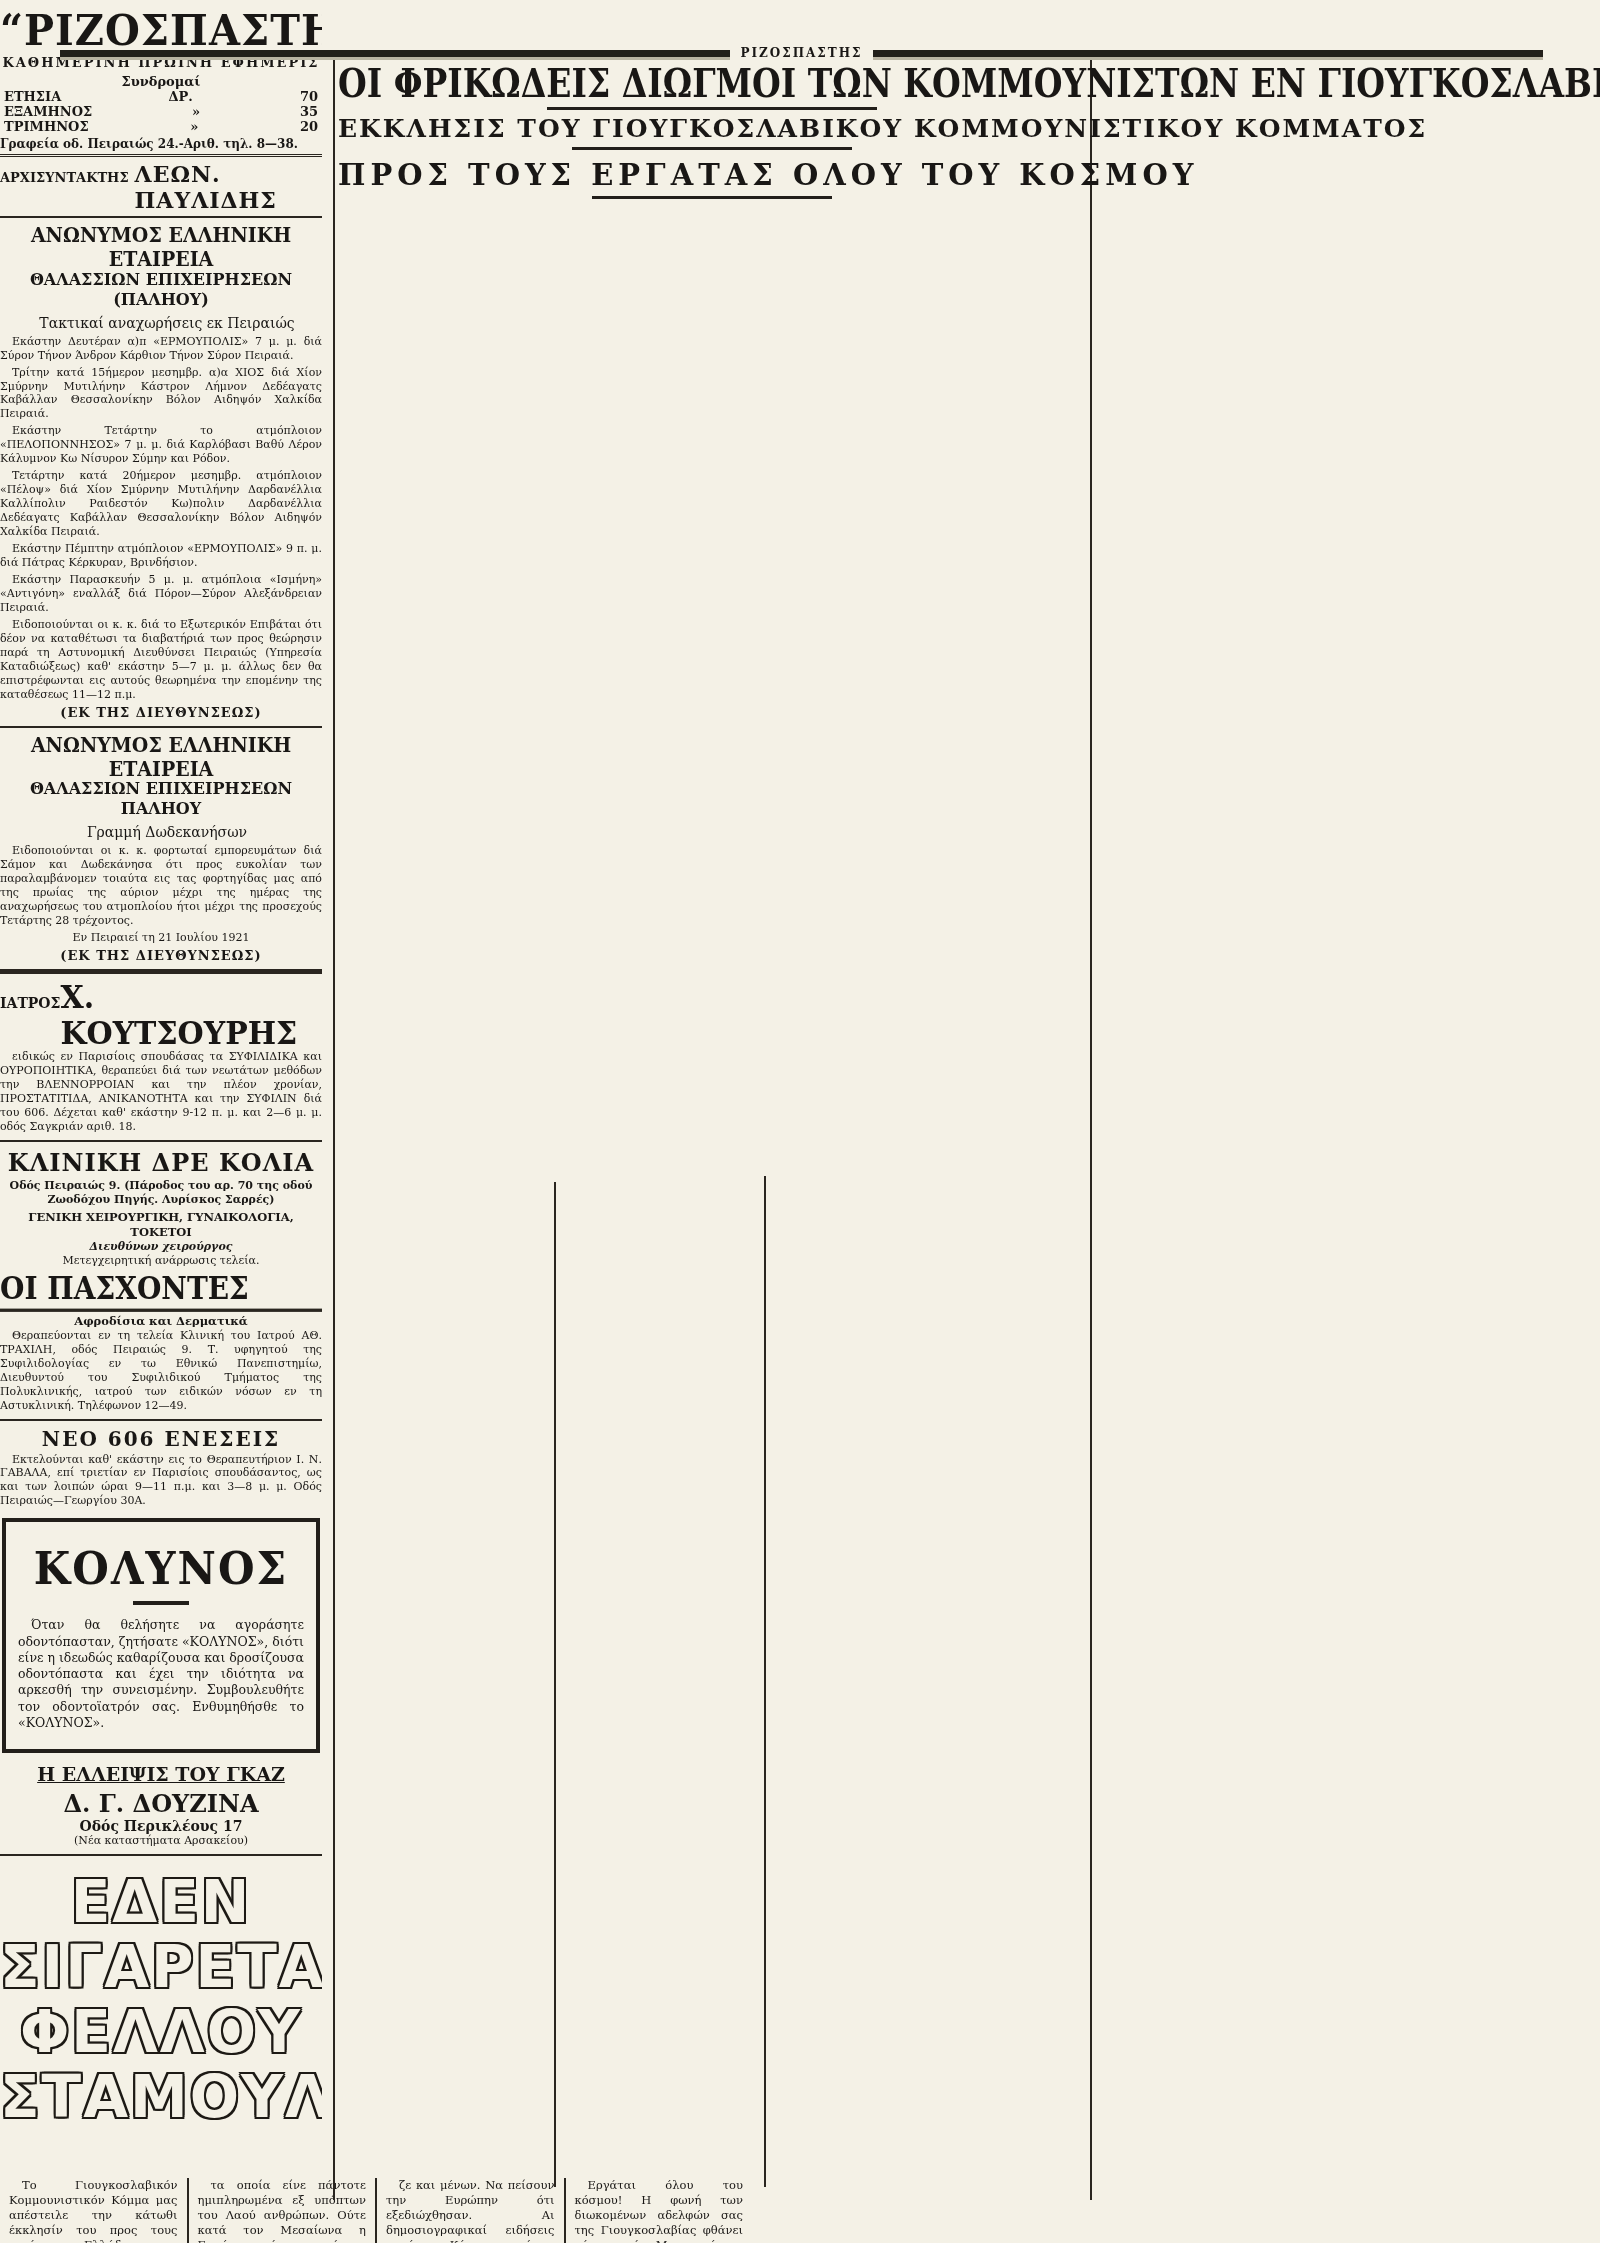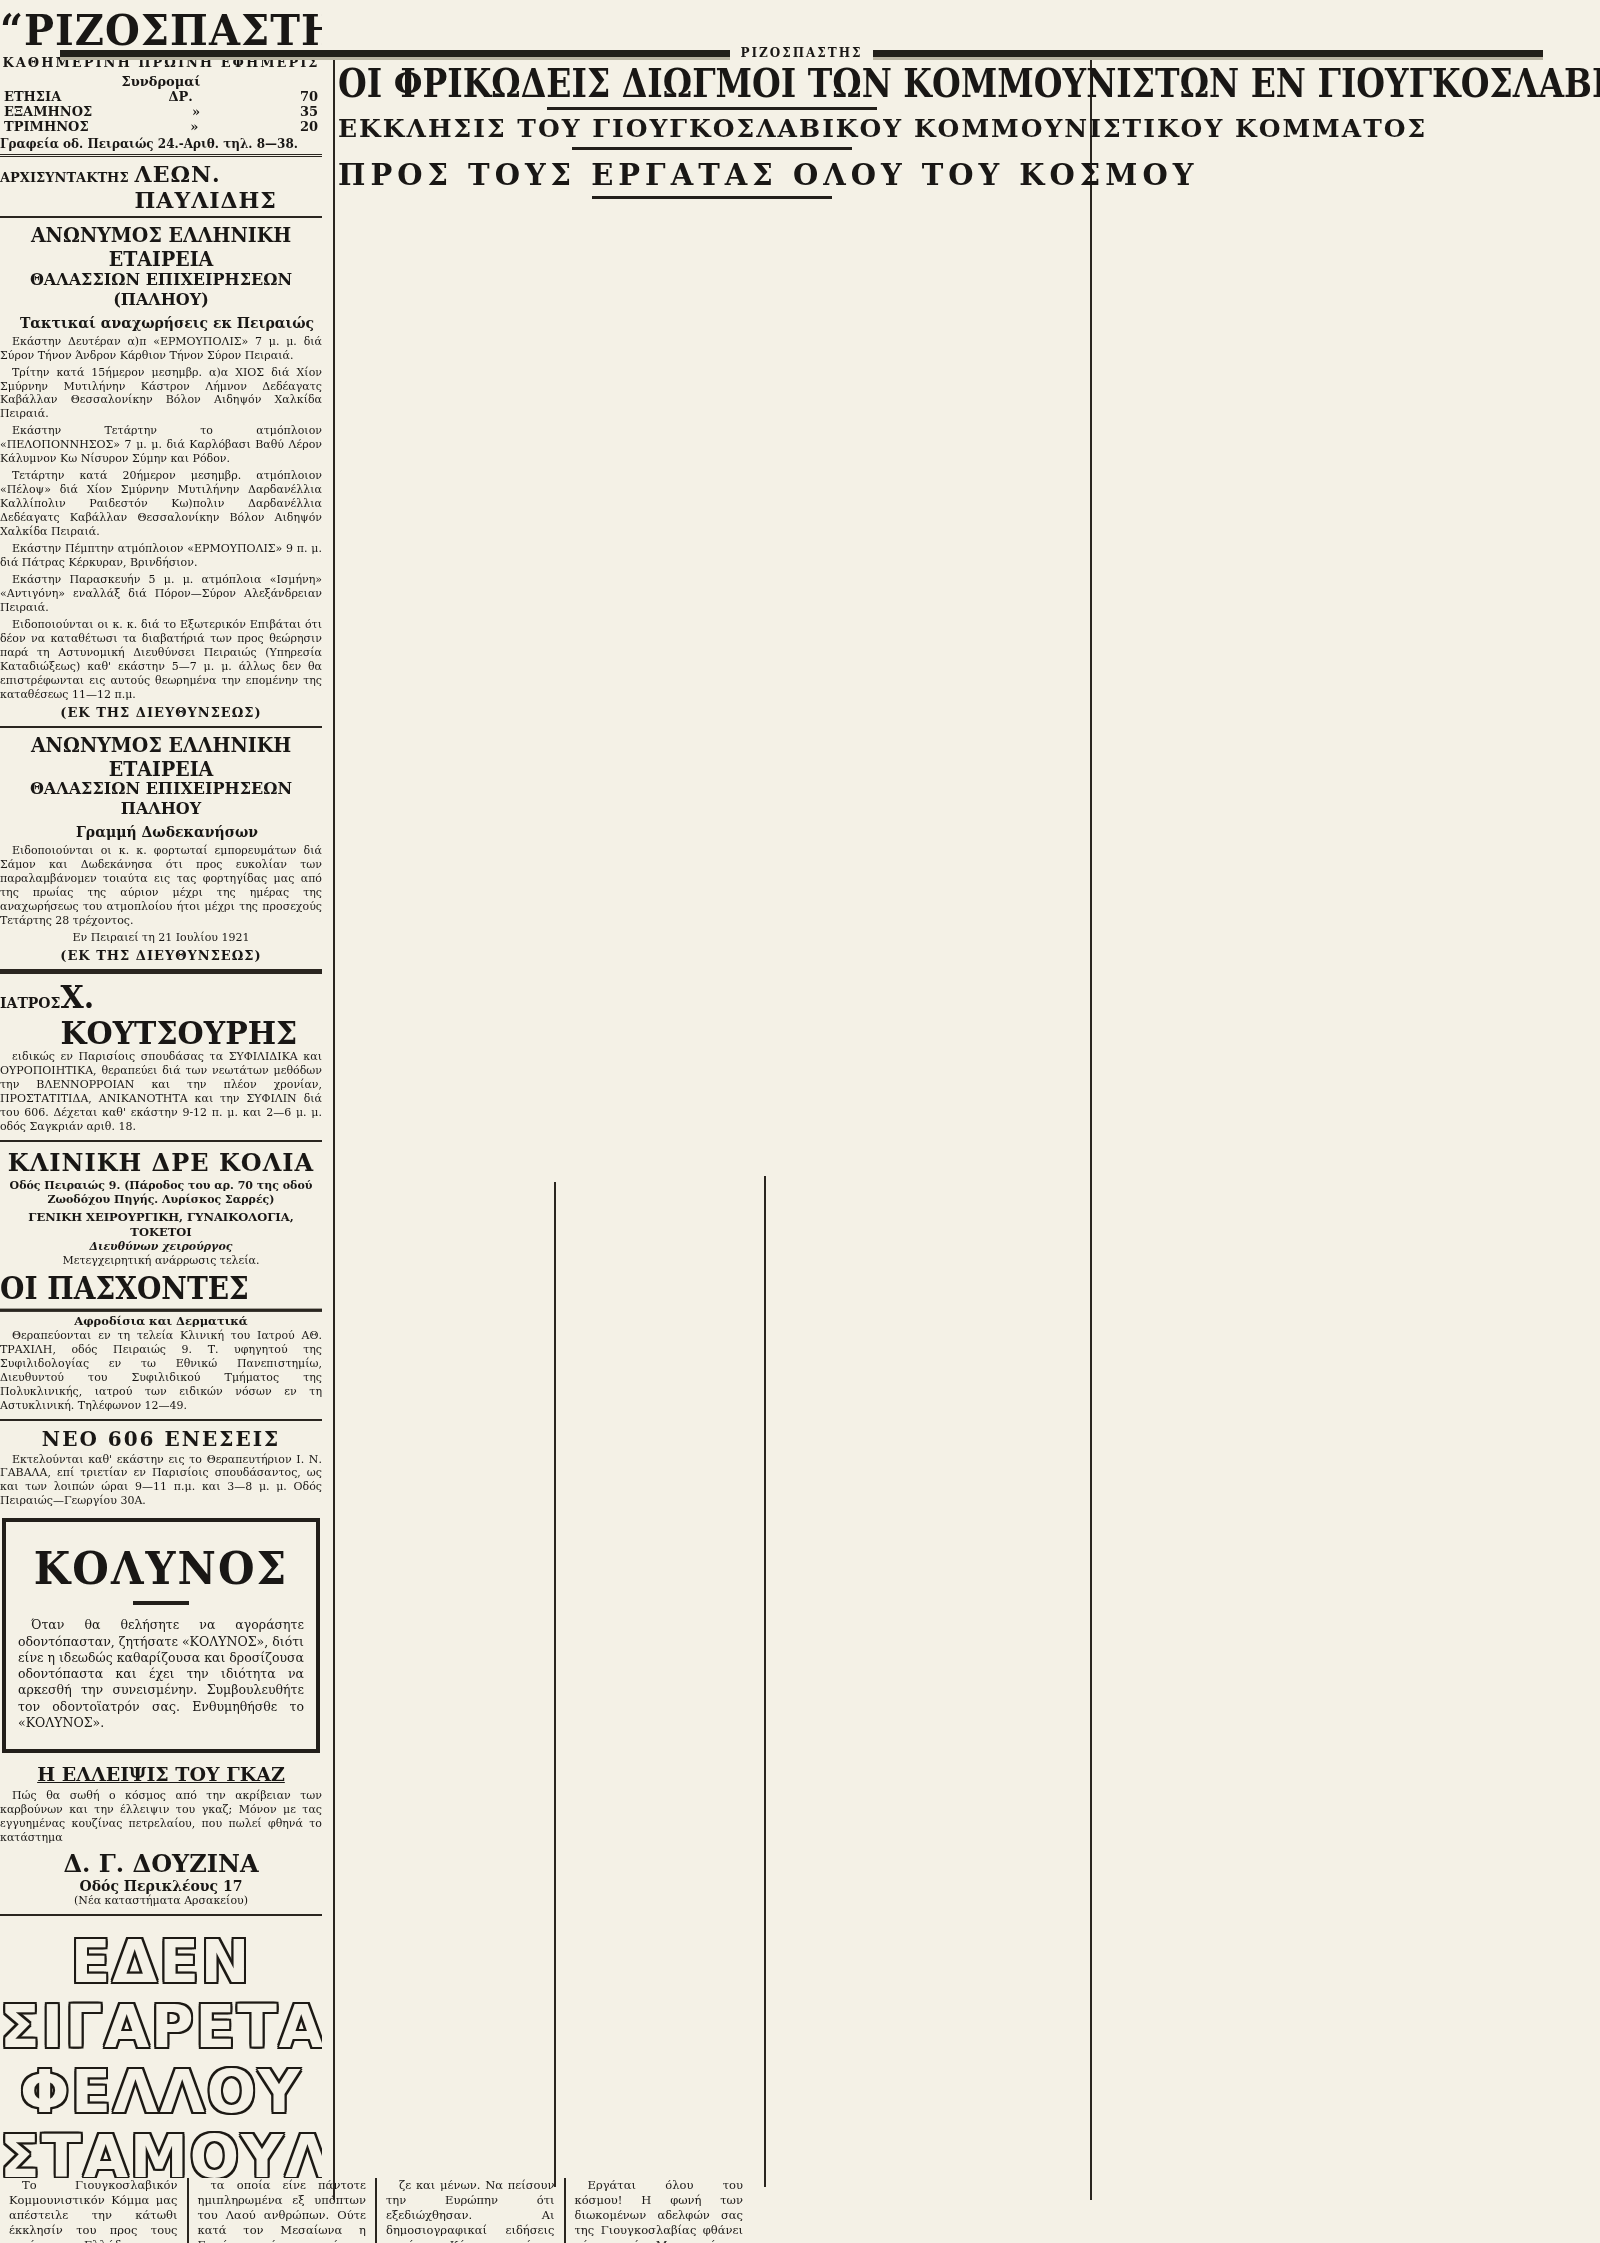--- a/index.html
+++ b/index.html
@@ -26,21 +26,21 @@
   .mast-title{font-size:40px;font-weight:bold;text-align:center;letter-spacing:1px;transform:scaleY(1.05);margin-top:6px;}
   .mast-sub{font-size:13px;font-weight:bold;text-align:center;letter-spacing:2px;margin-top:2px;}
   .mast-subs{font-size:13px;font-weight:bold;text-align:center;margin-top:4px;}
   .rate-row{display:flex;font-size:13px;font-weight:bold;justify-content:space-between;padding:0 4px;}
   .mast-off{font-size:12px;font-weight:bold;border-bottom:3px double #2a2620;padding-bottom:3px;margin-top:3px;}
   .editor-line{display:flex;align-items:baseline;gap:6px;border-bottom:2px solid #2a2620;padding:4px 0 3px 0;}
   .editor-label{font-size:13px;font-weight:bold;}
   .editor-name{font-size:22px;font-weight:bold;letter-spacing:1px;}
   .lc-h1{font-size:19px;font-weight:bold;text-align:center;line-height:1.2;margin-top:6px;transform:scaleY(1.05);}
   .lc-h2{font-size:16px;font-weight:bold;text-align:center;line-height:1.25;}
-  .lc-sub{font-size:14px;font-weight:bold;text-align:center;margin:5px 0 4px 12px;}
+  .lc-sub{font-size:14px;font-weight:normal;text-align:center;margin:5px 0 4px 12px;}
   .lc-sig{font-size:13px;font-weight:bold;text-align:center;letter-spacing:1px;margin:3px 0;}
   .doc-line{display:flex;align-items:baseline;gap:0;margin-top:4px;}
   .doc-label{font-size:14px;font-weight:bold;}
   .doc-name{font-size:30px;font-weight:bold;transform:scaleY(1.05);}
   .clinic-h{font-size:24px;font-weight:bold;text-align:center;letter-spacing:1px;margin:4px 0 2px 0;}
   .pasx-h{font-size:28px;font-weight:bold;border-bottom:3px solid #2a2620;padding-bottom:2px;margin:4px 0;transform:scaleY(1.1);}
   .neo-h{font-size:20px;font-weight:bold;text-align:center;letter-spacing:2px;margin:2px 0;}
   .kolynos-box{border:4px solid #221f1a;padding:22px 12px 14px 12px;margin:10px 2px;}
   .kolynos-brand{font-size:42px;font-weight:bold;text-align:center;letter-spacing:2px;transform:scaleY(1.08);}
   .kol-dash{width:56px;height:4px;background:#221f1a;margin:8px auto 12px auto;}
@@ -158,21 +158,20 @@
     </div>
 
     <div class="kolynos-box">
       <div class="kolynos-brand">ΚΟΛΥΝΟΣ</div>
       <div class="kol-dash"></div>
       <p class="bp" style="font-size:12.5px">Όταν θα θελήσητε να αγοράσητε οδοντόπασταν, ζητήσατε «ΚΟΛΥΝΟΣ», διότι είνε η ιδεωδώς καθαρίζουσα και δροσίζουσα οδοντόπαστα και έχει την ιδιότητα να αρκεσθή την συνεισμένην. Συμβουλευθήτε τον οδοντοϊατρόν σας. Ενθυμηθήσθε το «ΚΟΛΥΝΟΣ».</p>
     </div>
 
     <div>
       <div class="gas-h">Η ΕΛΛΕΙΨΙΣ ΤΟΥ ΓΚΑΖ</div>
-      <p class="bp2">Πώς θα σωθή ο κόσμος από την ακρίβειαν των καρβούνων και την έλλειψιν του γκαζ; Μόνον με τας εγγυημένας κουζίνας πετρελαίου, που πωλεί φθηνά το κατάστημα</p>
       <div class="gas-name">Δ. Γ. ΔΟΥΖΙΝΑ</div>
       <div class="gas-a">Οδός Περικλέους 17</div>
       <div class="tiny ctr">(Νέα καταστήματα Αρσακείου)</div>
       <div class="hrule"></div>
     </div>
 
     <div class="eden">
       <div>ΕΔΕΝ</div>
       <div>ΣΙΓΑΡΕΤΑ</div>
       <div>ΦΕΛΛΟΥ</div>

